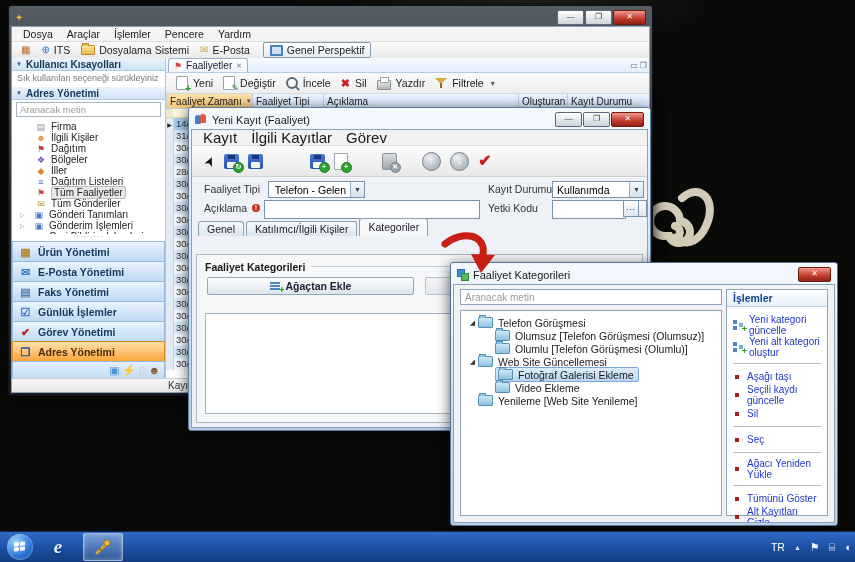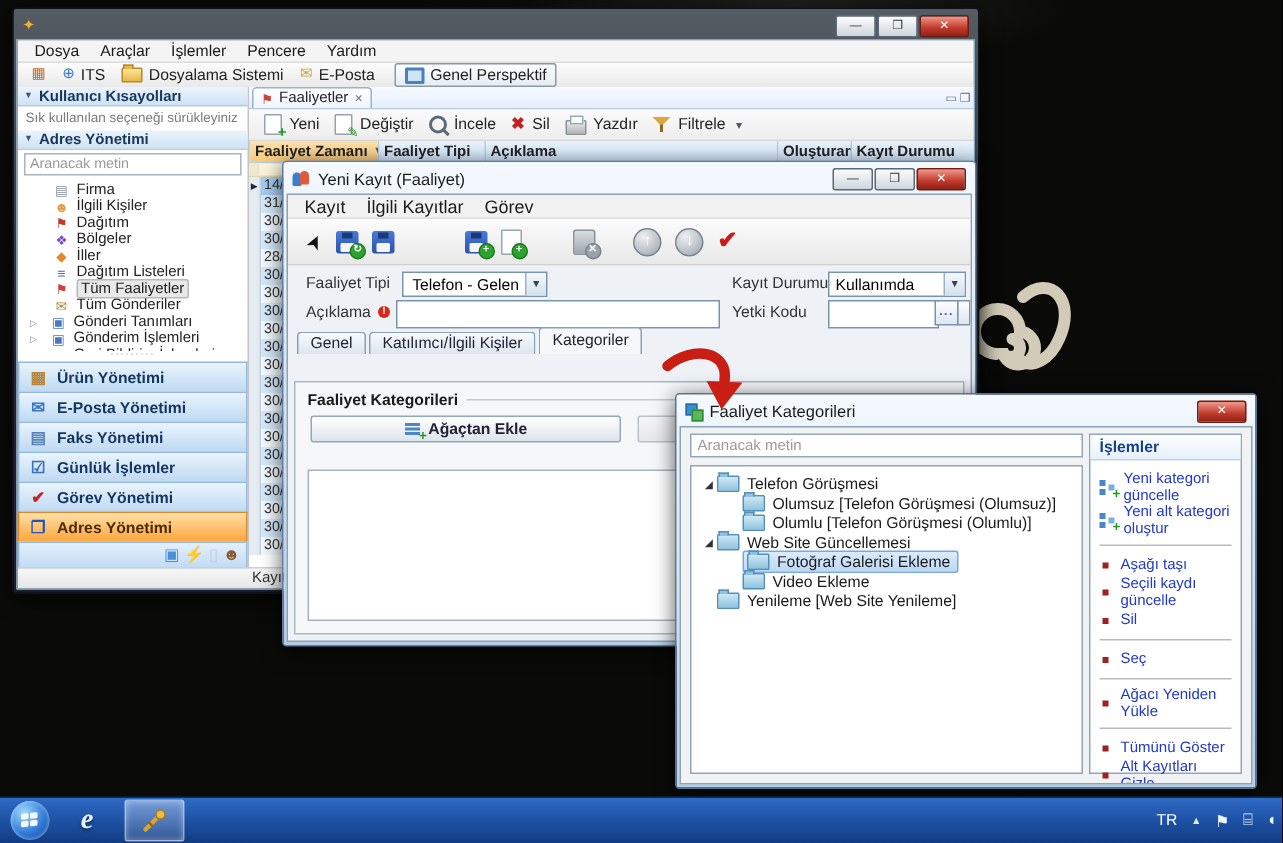--- a/index.html
+++ b/index.html
@@ -80,21 +80,21 @@
   .gi-inspect{width:8px;height:8px;border:2px solid #5a6a7a;border-radius:50%;}
   .gi-inspect::after{content:"";position:absolute;width:6px;height:2px;background:#5a6a7a;right:-4px;bottom:-2px;transform:rotate(45deg);}
   .gi-del{color:#c42222;font-weight:bold;font-size:11px;line-height:11px;}
   .gi-del::before{content:"✖";}
   .gi-print{width:12px;height:8px;background:linear-gradient(#ececec,#b4b4b4);border:1px solid #88909a;border-radius:1px;margin-top:4px;}
   .gi-print::before{content:"";position:absolute;left:2px;top:-4px;width:7px;height:4px;background:#fff;border:1px solid #9aa;}
   .gi-filter{width:12px;height:12px;}
   .gi-filter::before{content:"";position:absolute;left:0;top:1px;border-left:6px solid transparent;border-right:6px solid transparent;border-top:6px solid #d8a83c;}
   .gi-filter::after{content:"";position:absolute;left:5px;top:6px;width:2px;height:5px;background:#8a6a20;}
   .ghead{flex:0 0 12px;display:flex;background:#d9eafc;border-bottom:1px solid #b9cfe4;}
-  .ghead .hcell{height:12px;border-right:1px solid #b9cfe4;font-size:10px;font-weight:bold;color:#222;
+  .ghead .hcell{height:12px;border-right:1px solid #b9cfe4;font-size:10px;font-weight:normal;color:#222;
     display:flex;align-items:center;padding:1px 3px;background:linear-gradient(#eaf4fd,#cfe4f8);white-space:nowrap;overflow:hidden;}
   .ghead .hcell.sorted{background:linear-gradient(#ffe2ae,#f8c878);}
   .ghead .hcell.sorted::after{content:"▼";font-size:6px;color:#555;margin-left:4px;}
   .ghead .hgut{width:7px;background:#e4ebf2;border-right:1px solid #c8d4e0;}
   .gfilter{flex:0 0 8px;display:flex;background:#fbf6dc;border-bottom:1px solid #e0d8a8;}
   .gfilter .fcell{border-right:1px solid #e4dca8;height:8px;}
   .gfilter .fgut{width:7px;background:#eee8cc;}
   .grows{flex:1;overflow:hidden;}
   .grow{display:flex;height:12px;font-size:9.5px;color:#333;background:#f3f9fe;}
   .grows div:nth-of-type(even){background:#d7eafb;}
@@ -106,21 +106,21 @@
   
   .win.record{left:188px;top:107px;width:457px;height:318px;z-index:20;
     background:linear-gradient(#f4f9fe,#cadded 60%,#b4cde4);border-color:#5f7da0;}
   .win.record .tbar{height:19px;color:#1a1a1a;font-size:11px;}
   .win.record .wbody{top:21px;background:#eef1f5;}
   .ppl-icon{width:12px;height:11px;position:relative;}
   .ppl-icon::before,.ppl-icon::after{content:"";position:absolute;width:6px;height:9px;border-radius:3px 3px 1px 1px;}
   .ppl-icon::before{left:0;top:1px;background:#3a7fd0;}
   .ppl-icon::after{left:5px;top:0;background:#e0593a;}
   .rmenu{height:15px;background:#f2f2f2;border-bottom:1px solid #ddd;display:flex;align-items:center;padding:0 4px;}
-  .rmenu span{padding:0 7px;font-size:12px;color:#1a1a1a;}
+  .rmenu span{padding:0 7px;font-size:15px;color:#1a1a1a;}
   .rtool{height:30px;background:linear-gradient(#fcfcfc,#e8e8e8);border-bottom:1px solid #d0d0d0;display:flex;align-items:center;gap:9px;padding:0 12px;}
   .cursor-i{color:#111;font-size:13px;transform:rotate(-65deg);display:inline-block;}
   .fd{width:15px;height:15px;background:linear-gradient(#4a7ad8,#2a52a8);border-radius:2px;position:relative;display:inline-block;}
   .fd::before{content:"";position:absolute;left:3px;right:3px;bottom:1px;height:6px;background:#f4f4f4;border-radius:1px;}
   .fd::after{content:"";position:absolute;left:4px;right:4px;top:1px;height:4px;background:#183a7a;}
   .bdg{position:absolute;right:-5px;bottom:-4px;width:9px;height:9px;border-radius:50%;background:#2ea22e;border:1px solid #1c7a1c;
        color:#fff;font-size:7px;line-height:8px;text-align:center;font-weight:bold;z-index:2;}
   .bdg.grey{background:#9aa2aa;border-color:#788088;}
   .pg{width:12px;height:15px;background:#fdfdfd;border:1px solid #9aa4ae;border-radius:1px;position:relative;display:inline-block;}
   .trash{width:13px;height:15px;background:linear-gradient(#d8dcde,#a0a8ae);border:1px solid #8a9298;border-radius:2px;position:relative;display:inline-block;}

